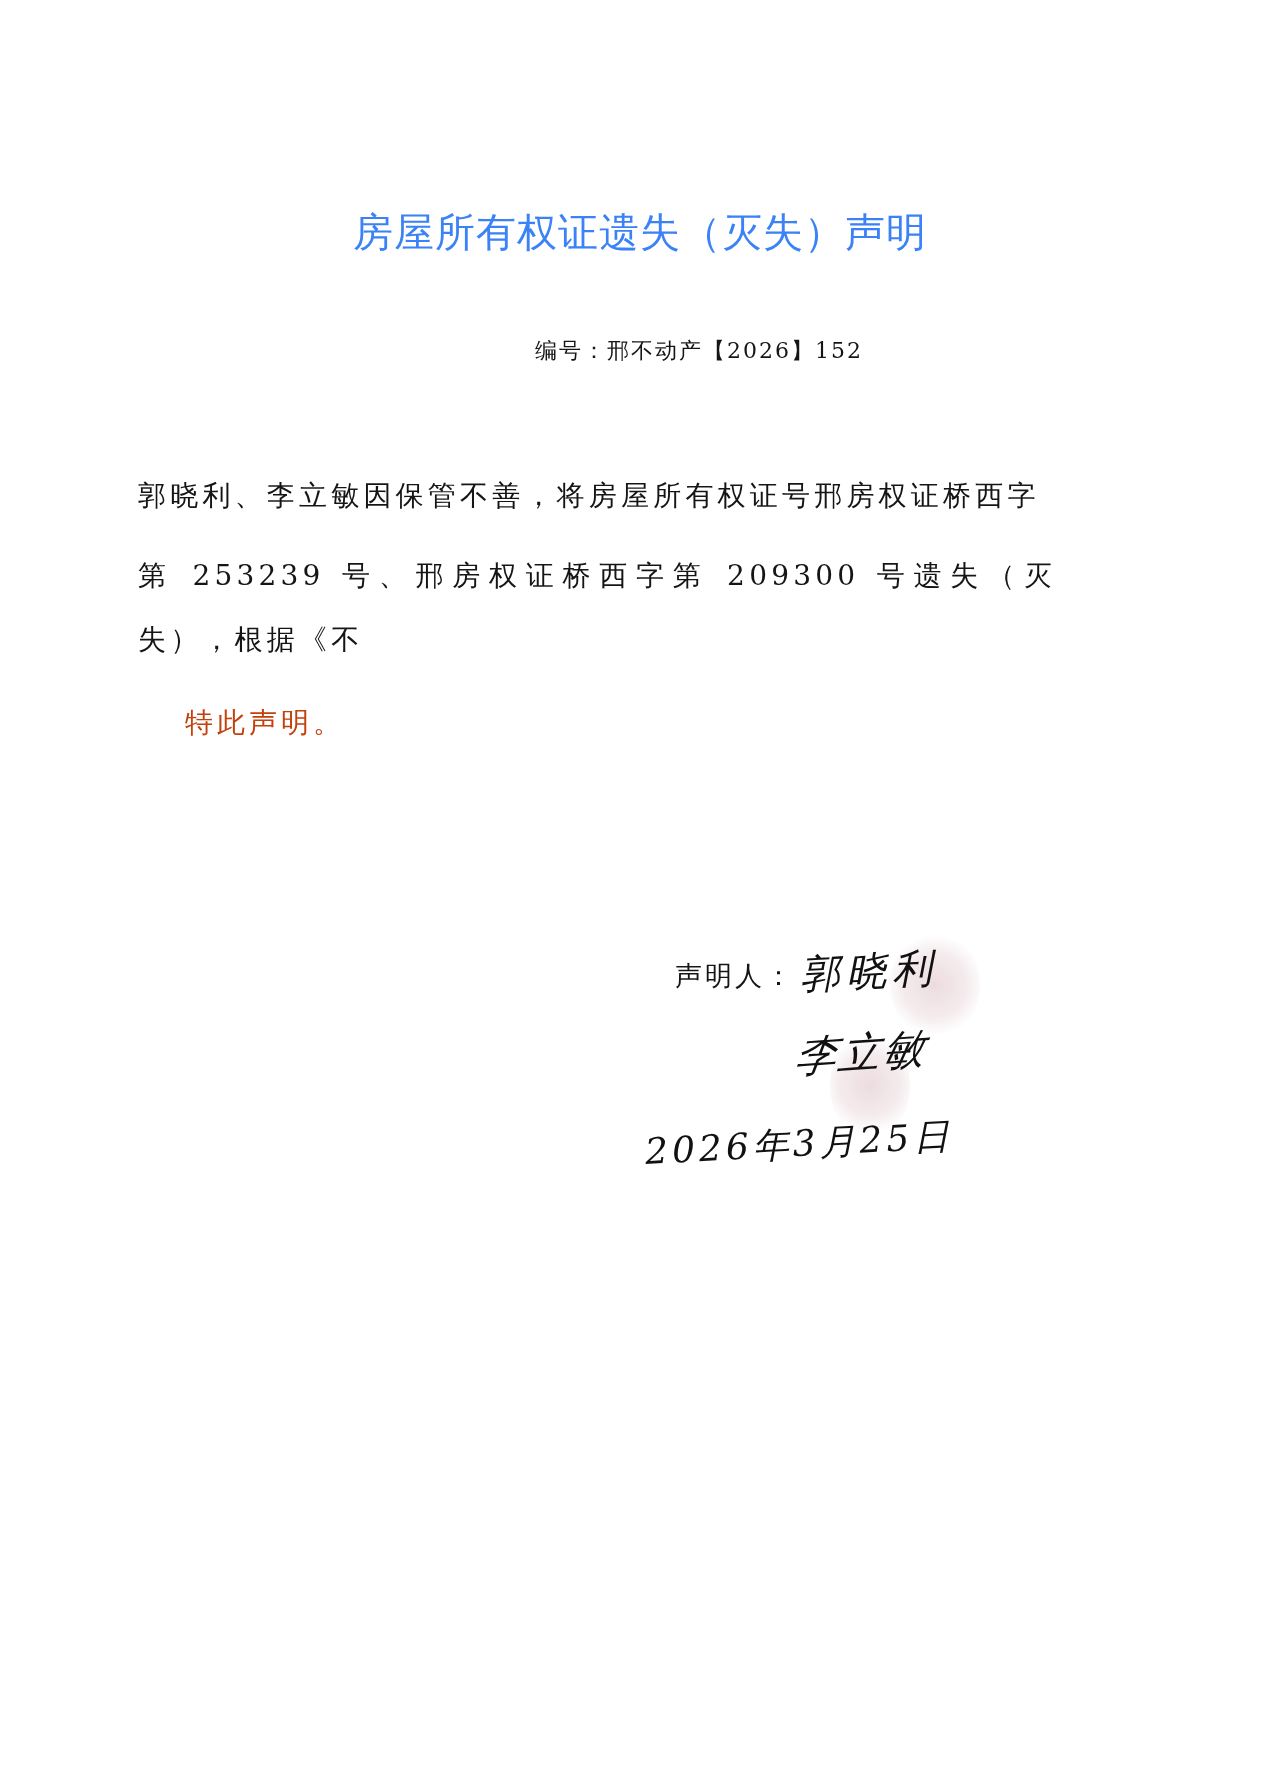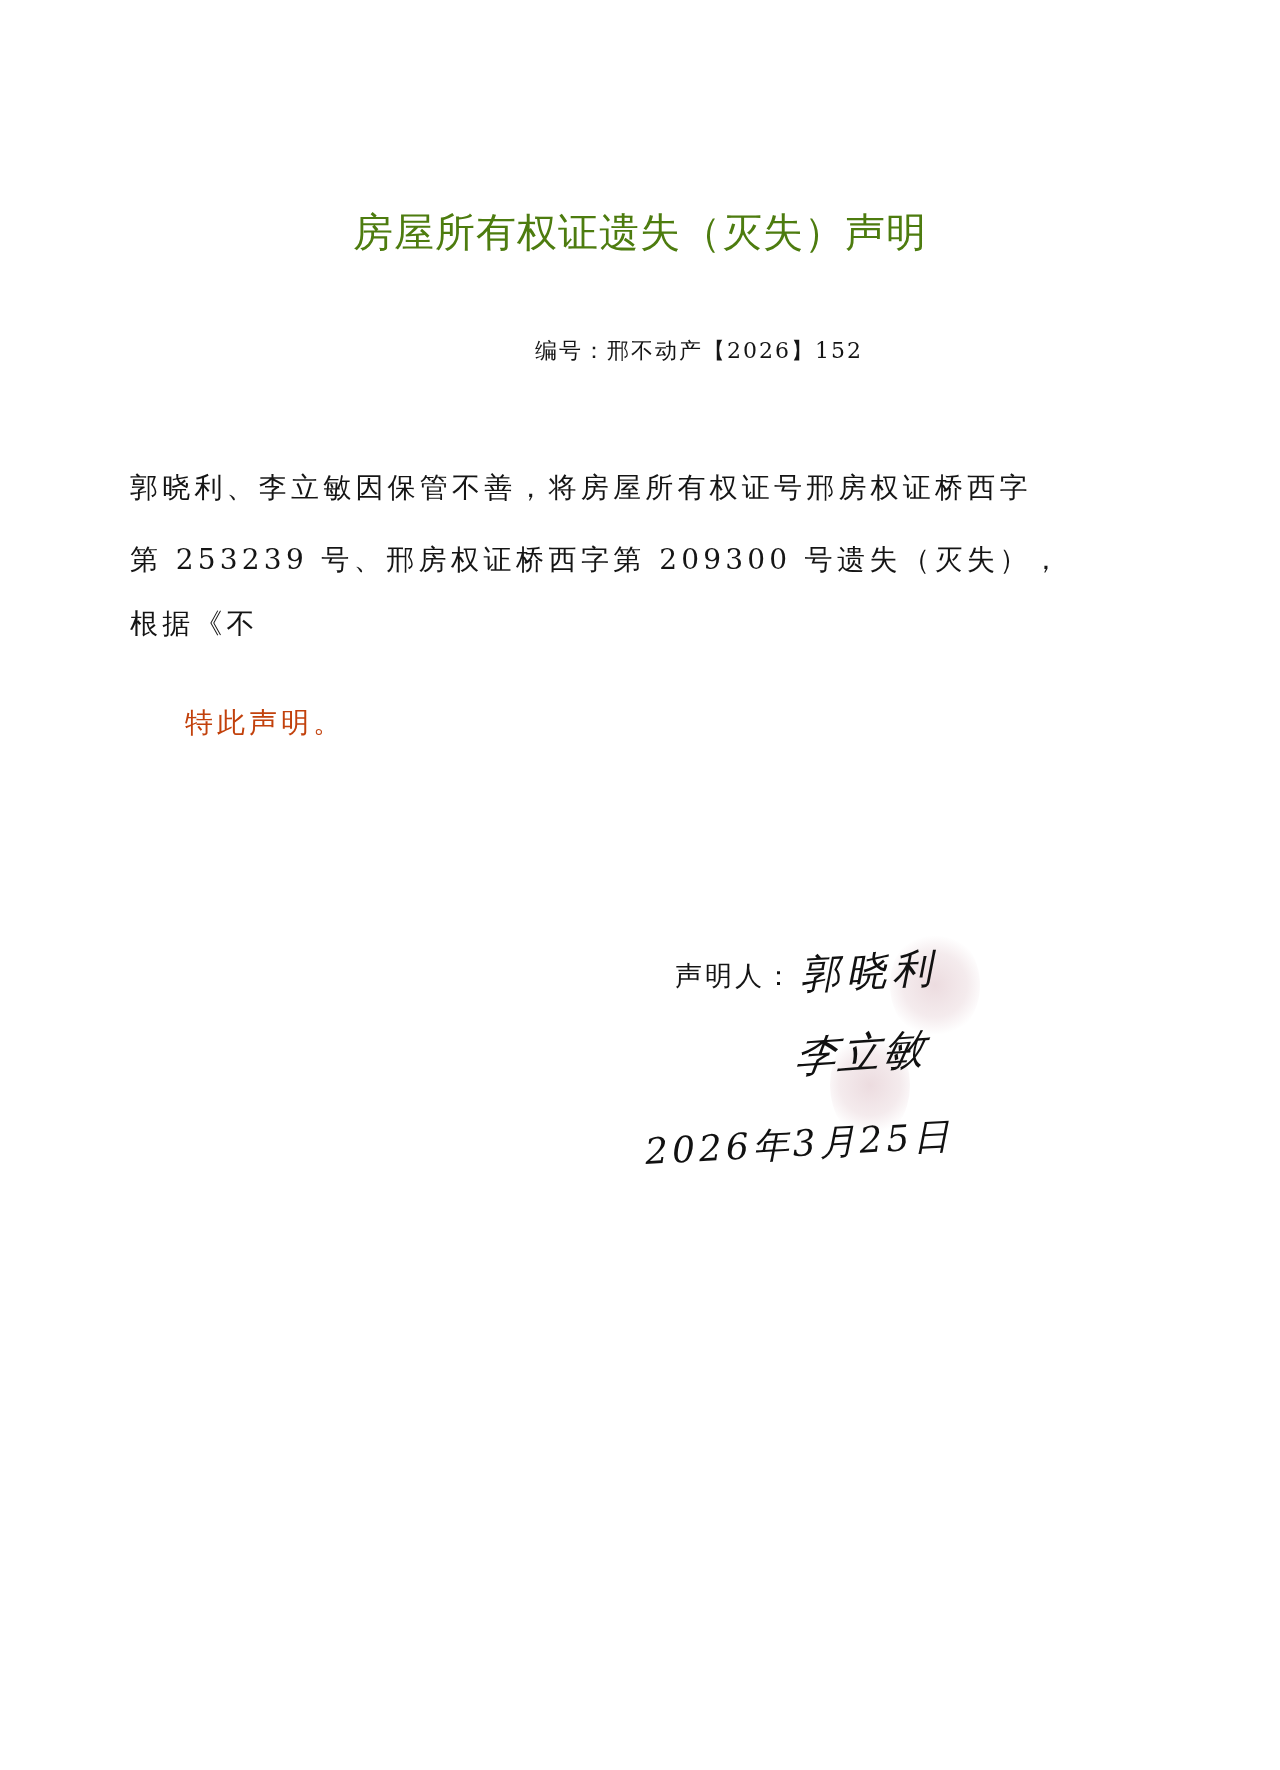--- a/index.html
+++ b/index.html
@@ -1,24 +1,24 @@
 <!DOCTYPE html>
 <html><head>
 <meta charset="utf-8">
 <style>
   html, body { margin:0; padding:0; background:#ffffff; }
   body { width:1280px; height:1770px; position:relative; overflow:hidden;
          font-family:"DejaVu Serif", "Liberation Serif", serif; color:#111; }
   .title { position:absolute; left:0; width:1280px; top:205px; text-align:center;
            font-family:"DejaVu Sans", "Liberation Sans", sans-serif;
-           font-size:40px; letter-spacing:1px; font-weight:normal; color:#4d7c0f; }
+           font-size:40px; letter-spacing:1px; font-weight:normal; color:#3b82f6; }
   .docno { position:absolute; left:535px; top:336px; font-size:22px; letter-spacing:2px; color:#151515; }
   .body { position:absolute; left:122px; top:448px; width:950px; font-size:28px;
           line-height:64px; letter-spacing:4.2px; text-align:justify; color:#151515; }
-  .body p { margin:8px; }
+  .body p { margin:16px; }
   .closing { position:absolute; left:185px; top:704px; font-size:28px; letter-spacing:4px; color:#c2410c; }
   .declarant-label { position:absolute; left:675px; top:958px; font-size:27px; letter-spacing:3px; color:#151515; }
   .hand { font-family:"DejaVu Serif", serif; font-style:italic; color:#111; position:absolute; white-space:nowrap; }
   .fingerprint { position:absolute; border-radius:50%;
      background: radial-gradient(circle, rgba(150,60,80,0.18) 0%, rgba(150,60,80,0.10) 45%, rgba(150,60,80,0) 70%); }
 </style>
 </head>
 <body>
 
 <div class="title">房屋所有权证遗失（灭失）声明</div>

